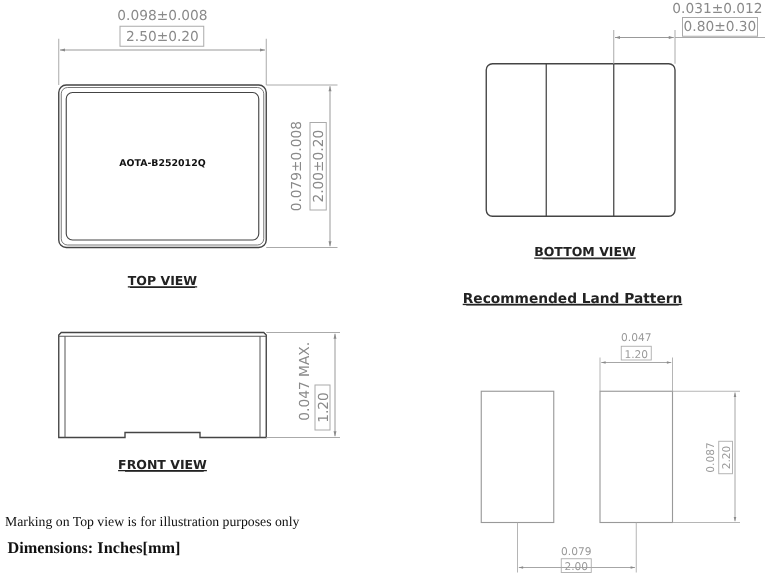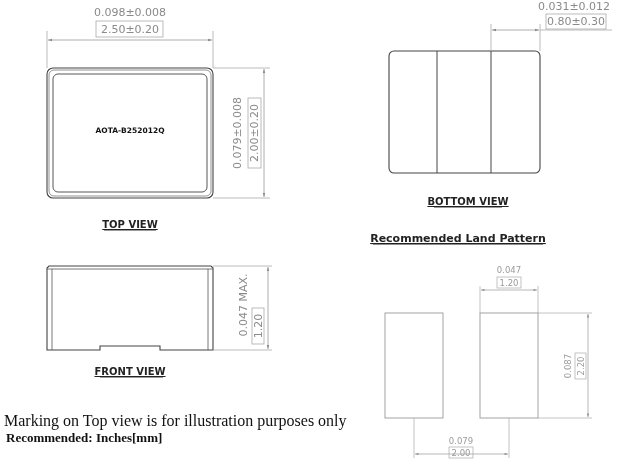--- a/index.html
+++ b/index.html
@@ -2,21 +2,21 @@
 <html><head>
 <meta charset="utf-8">
 <style>
   html, body { margin: 0; padding: 0; background: #ffffff; }
   body { width: 617px; height: 467px; position: relative; overflow: hidden; font-family: "DejaVu Sans", sans-serif; }
   svg { position: absolute; left: 0; top: 0; }
   .dim { font-family: "DejaVu Sans", sans-serif; font-size: 11px; fill: #8a8a8a; }
   .dim-sm { font-family: "DejaVu Sans", sans-serif; font-size: 8.5px; fill: #9a9a9a; }
   .lbl { font-family: "DejaVu Sans", sans-serif; font-size: 10px; font-weight: bold; fill: #222; text-decoration: underline; }
   .marking { font-family: "DejaVu Sans", sans-serif; font-size: 7.5px; font-weight: bold; fill: #111; }
-  .note { position: absolute; left: 4px; top: 412px; font-family: "Liberation Serif", serif; font-size: 16px; color: #111; white-space: nowrap; }
+  .note { position: absolute; left: 4px; top: 412px; font-family: "Liberation Serif", serif; font-size: 11px; color: #111; white-space: nowrap; }
   .units { position: absolute; left: 6px; top: 430px; font-family: "Liberation Serif", serif; font-size: 13px; font-weight: bold; color: #111; white-space: nowrap; }
 </style>
 </head>
 <body>
 
 <svg width="617" height="467" viewBox="0 0 617 467">
   <defs>
     <marker id="arr" viewBox="0 0 10 10" refX="10" refY="5" markerWidth="7" markerHeight="5" orient="auto-start-reverse">
       <path d="M0,2 L10,5 L0,8 z" fill="#8a8a8a"></path>
     </marker>
@@ -115,13 +115,13 @@
       <line x1="509" y1="418" x2="509" y2="458" stroke="#aaa" stroke-width="0.7"></line>
       <line x1="415" y1="454" x2="508" y2="454" stroke="#999" stroke-width="0.7" marker-start="url(#arr)" marker-end="url(#arr)"></line>
       <text class="dim-sm" x="461" y="444" text-anchor="middle">0.079</text>
       <rect x="449" y="447" width="24" height="11" fill="none" stroke="#aaa" stroke-width="0.7"></rect>
       <text class="dim-sm" x="461" y="456" text-anchor="middle">2.00</text>
     </g>
   </g>
 </svg>
 
 <div class="note">Marking on Top view is for illustration purposes only</div>
-<div class="units">Recommended: Inches[mm]</div>
+<div class="units">Dimensions: Inches[mm]</div>
 
 </body></html>

